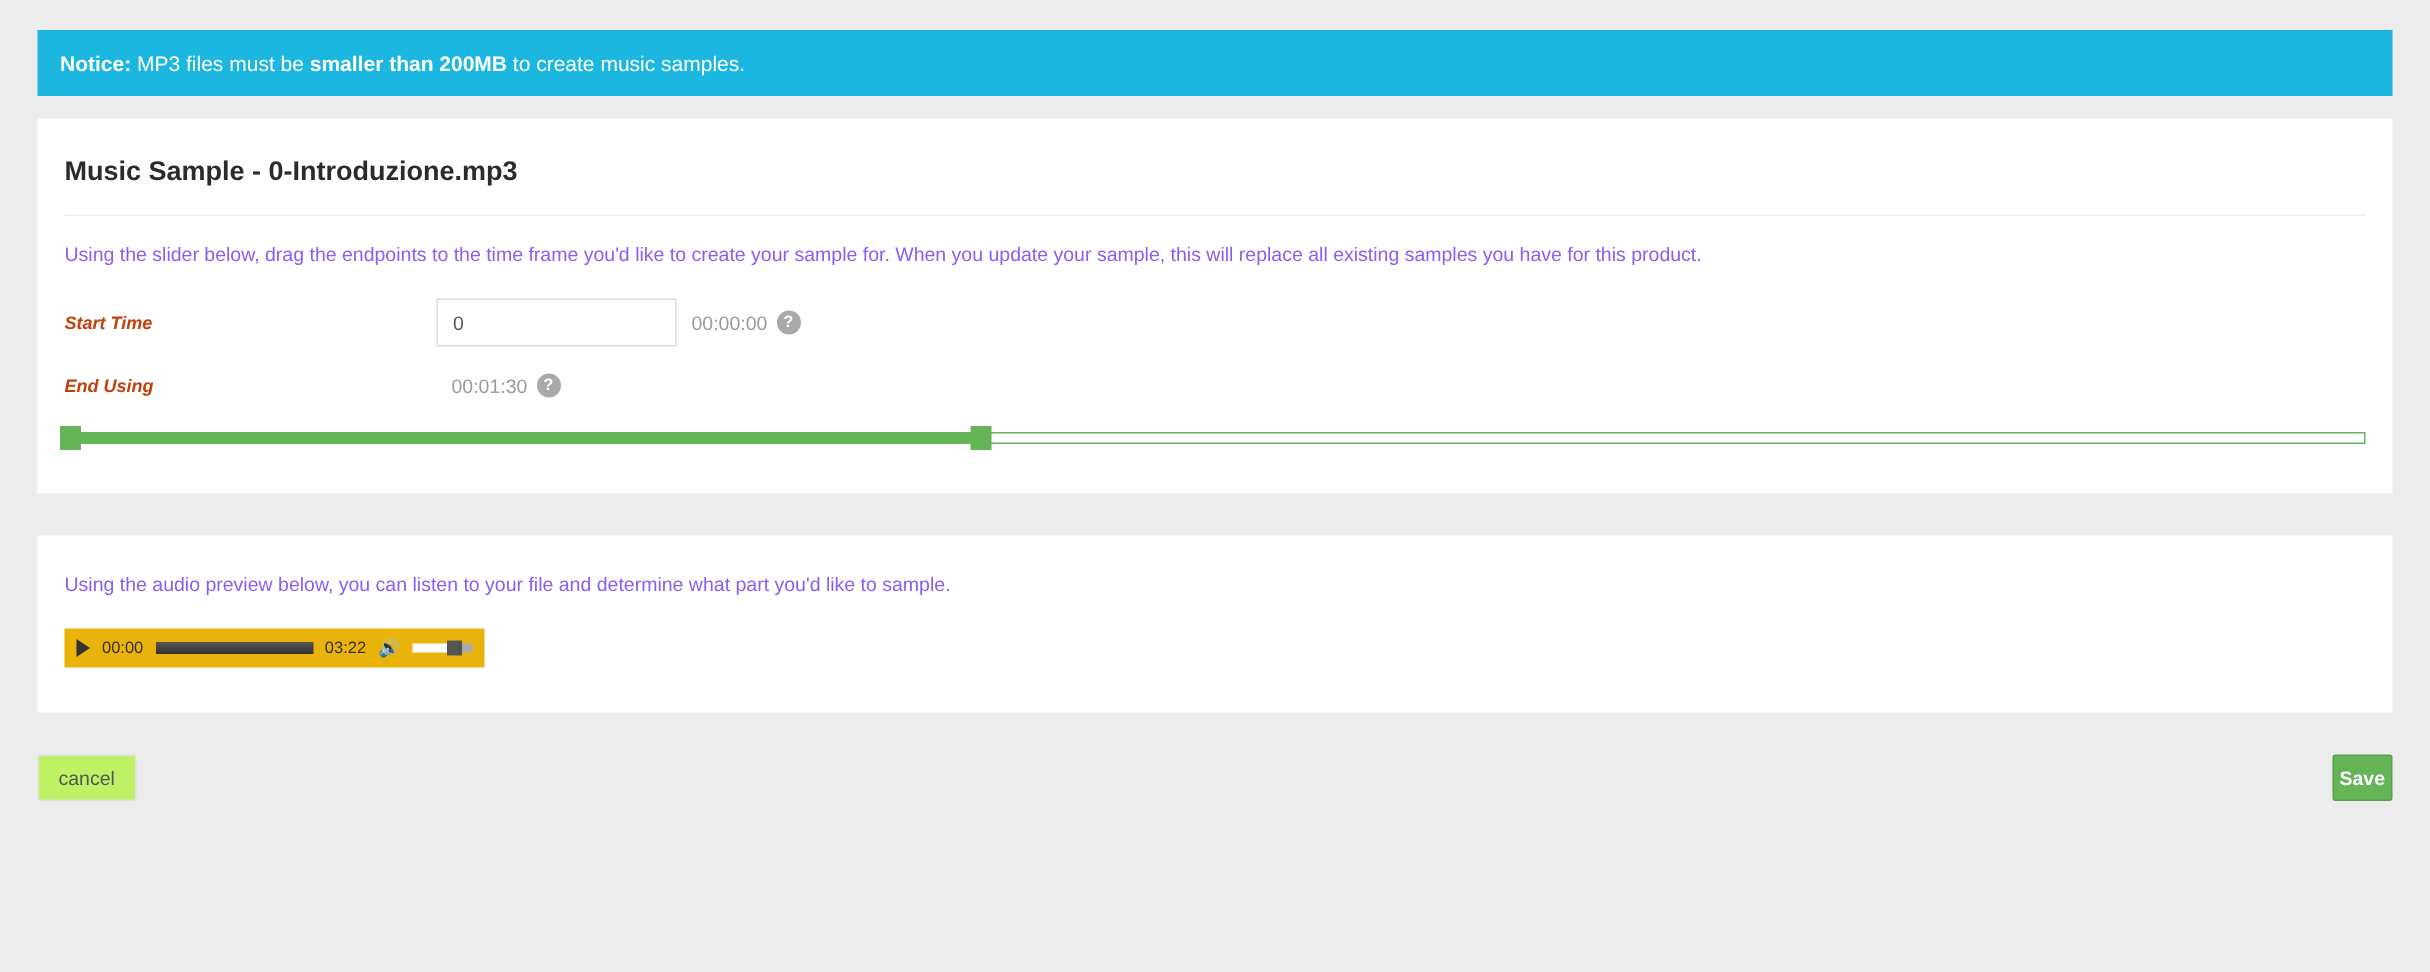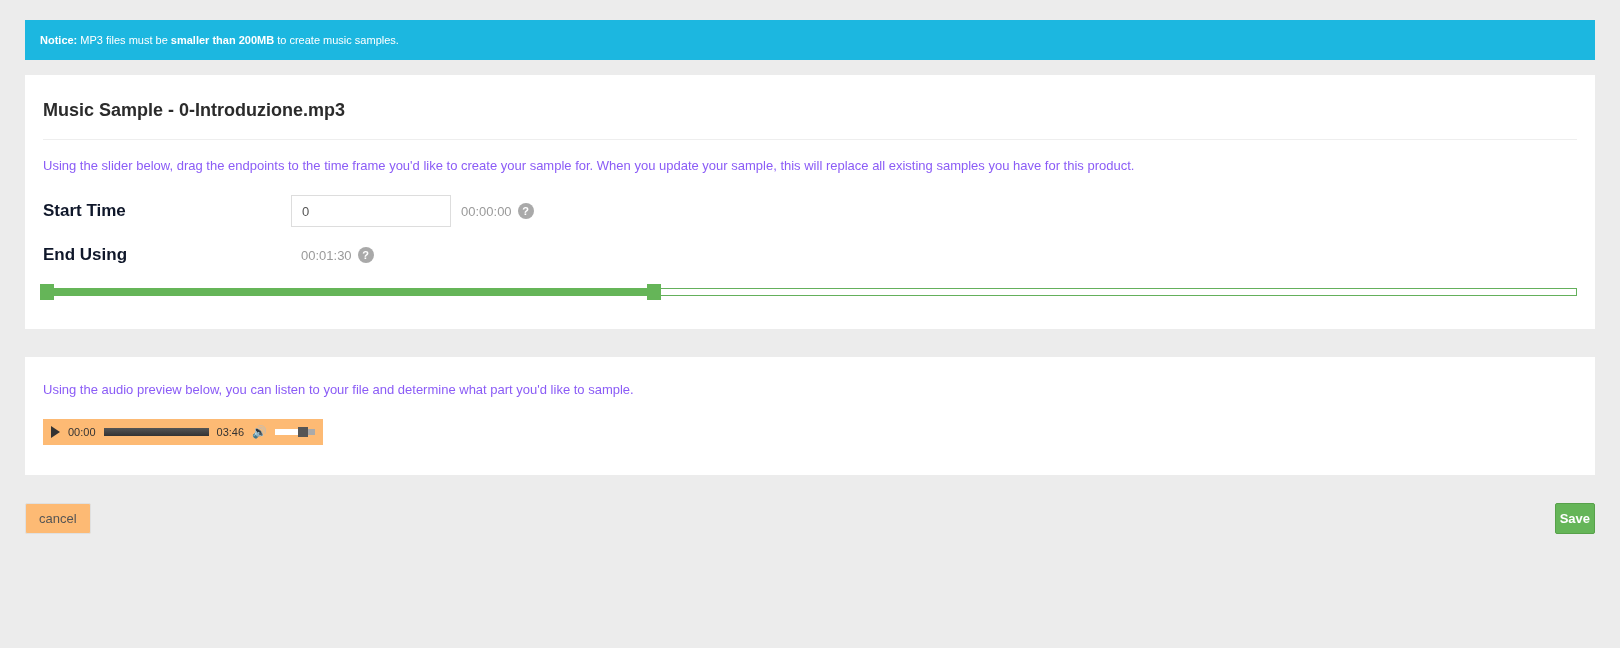--- a/index.html
+++ b/index.html
@@ -10,21 +10,21 @@
     color: #333;
     width: 1620px;
   }
   .page {
     padding: 20px 25px 30px;
   }
   .notice-bar {
     background: #1cb7e0;
     color: #fff;
     padding: 14px 15px;
-    font-size: 11px;
+    font-size: 14px;
     margin-bottom: 15px;
   }
   .notice-bar .bold { font-weight: 700; }
   .panel {
     background: #fff;
     padding: 25px 18px 30px;
     margin-bottom: 28px;
   }
   .panel-title {
     font-size: 18px;
@@ -40,22 +40,23 @@
     margin-bottom: 22px;
   }
   .form-row {
     display: flex;
     align-items: center;
     margin-bottom: 18px;
   }
   .form-label {
     width: 248px;
     font-weight: 700;
-    color: #0f172a;
-    font-size: 17px;
+    color: #c2410c;
+    font-size: 12px;
+    font-style: italic;
   }
   .form-input {
     width: 160px;
     height: 32px;
     border: 1px solid #ddd;
     padding: 0 10px;
     font-size: 13px;
     color: #555;
   }
   .time-display {
@@ -102,21 +103,21 @@
     position: absolute;
     top: -1px;
     width: 14px;
     height: 16px;
     background: #65b558;
     cursor: ew-resize;
   }
   .player {
     display: inline-flex;
     align-items: center;
-    background: #fdba74;
+    background: #eab308;
     height: 26px;
     width: 280px;
     padding: 0 8px;
     gap: 8px;
   }
   .play-triangle {
     width: 0; height: 0;
     border-left: 9px solid #333;
     border-top: 6px solid transparent;
     border-bottom: 6px solid transparent;
@@ -148,21 +149,21 @@
     height: 10px;
     background: #555;
   }
   .action-row {
     display: flex;
     align-items: center;
     justify-content: space-between;
     margin-top: 4px;
   }
   .btn-cancel {
-    background: #fdba74;
+    background: #bef264;
     border: 1px solid #e0e0e0;
     padding: 7px 13px;
     font-size: 13px;
     color: #555;
     border-radius: 2px;
     cursor: pointer;
   }
   .btn-save {
     background: #65b558;
     border: 1px solid #57a14a;
@@ -212,21 +213,21 @@
     </div>
   </div>
 
   <div class="panel">
     <div class="panel-desc">Using the audio preview below, you can listen to your file and determine what part you'd like to sample.</div>
 
     <div class="player">
       <div class="play-triangle"></div>
       <span class="player-time">00:00</span>
       <div class="progress"></div>
-      <span class="player-time">03:46</span>
+      <span class="player-time">03:22</span>
       <span class="vol-icon">🔊</span>
       <div class="vol-bar">
         <div class="vol-knob"></div>
       </div>
     </div>
   </div>
 
   <div class="action-row">
     <button class="btn-cancel">cancel</button>
     <button class="btn-save">Save</button>

